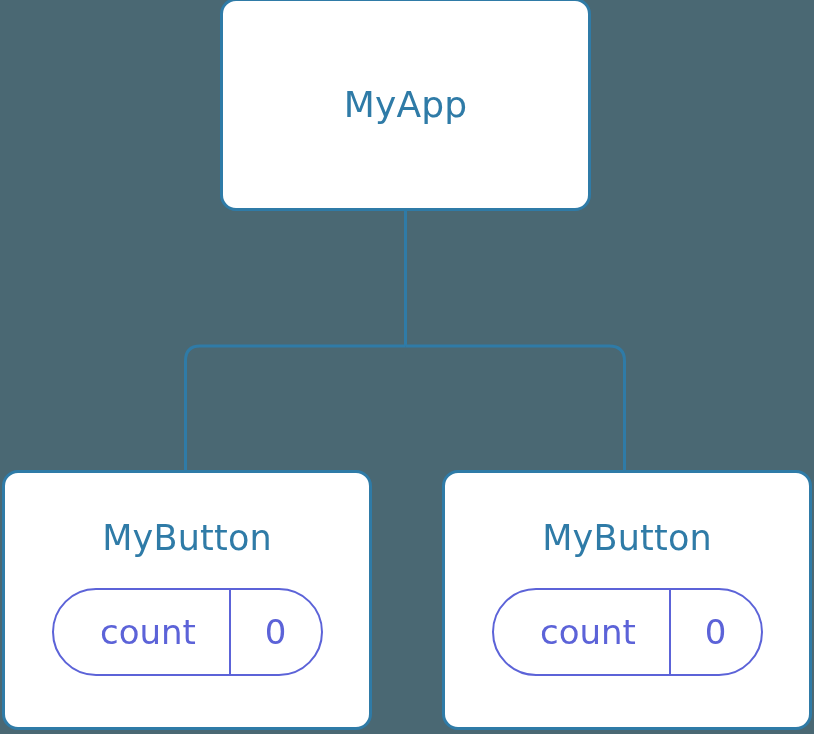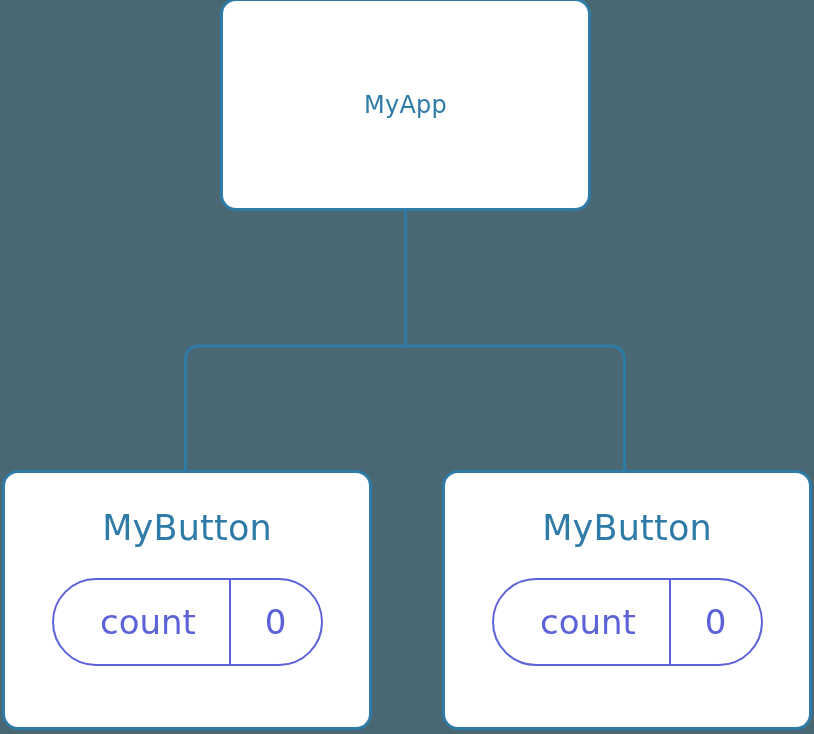--- a/index.html
+++ b/index.html
@@ -51,34 +51,34 @@
     top: -2px;
     width: 371px;
     height: 213px;
     justify-content: center;
   }
 
   .node-child {
     top: 470px;
     height: 260px;
     justify-content: flex-start;
-    padding-top: 38px;
+    padding-top: 48px;
   }
   .node-child-left  { left: 2px;   width: 370px; }
   .node-child-right { left: 442px; width: 370px; }
 
   .node-title {
     color: #2f7ba7;
     font-size: 35px;
     font-weight: 400;
     line-height: 1;
     letter-spacing: 0.2px;
     white-space: nowrap;
   }
-  .node-root .node-title { font-size: 24px; }
+  .node-root .node-title { font-size: 36px; }
 
   
   .state-pill {
     margin-top: 32px;
     display: flex;
     align-items: stretch;
     height: 88px;
     border: 2px solid #5c63d8;
     border-radius: 49px;
     box-sizing: border-box;

